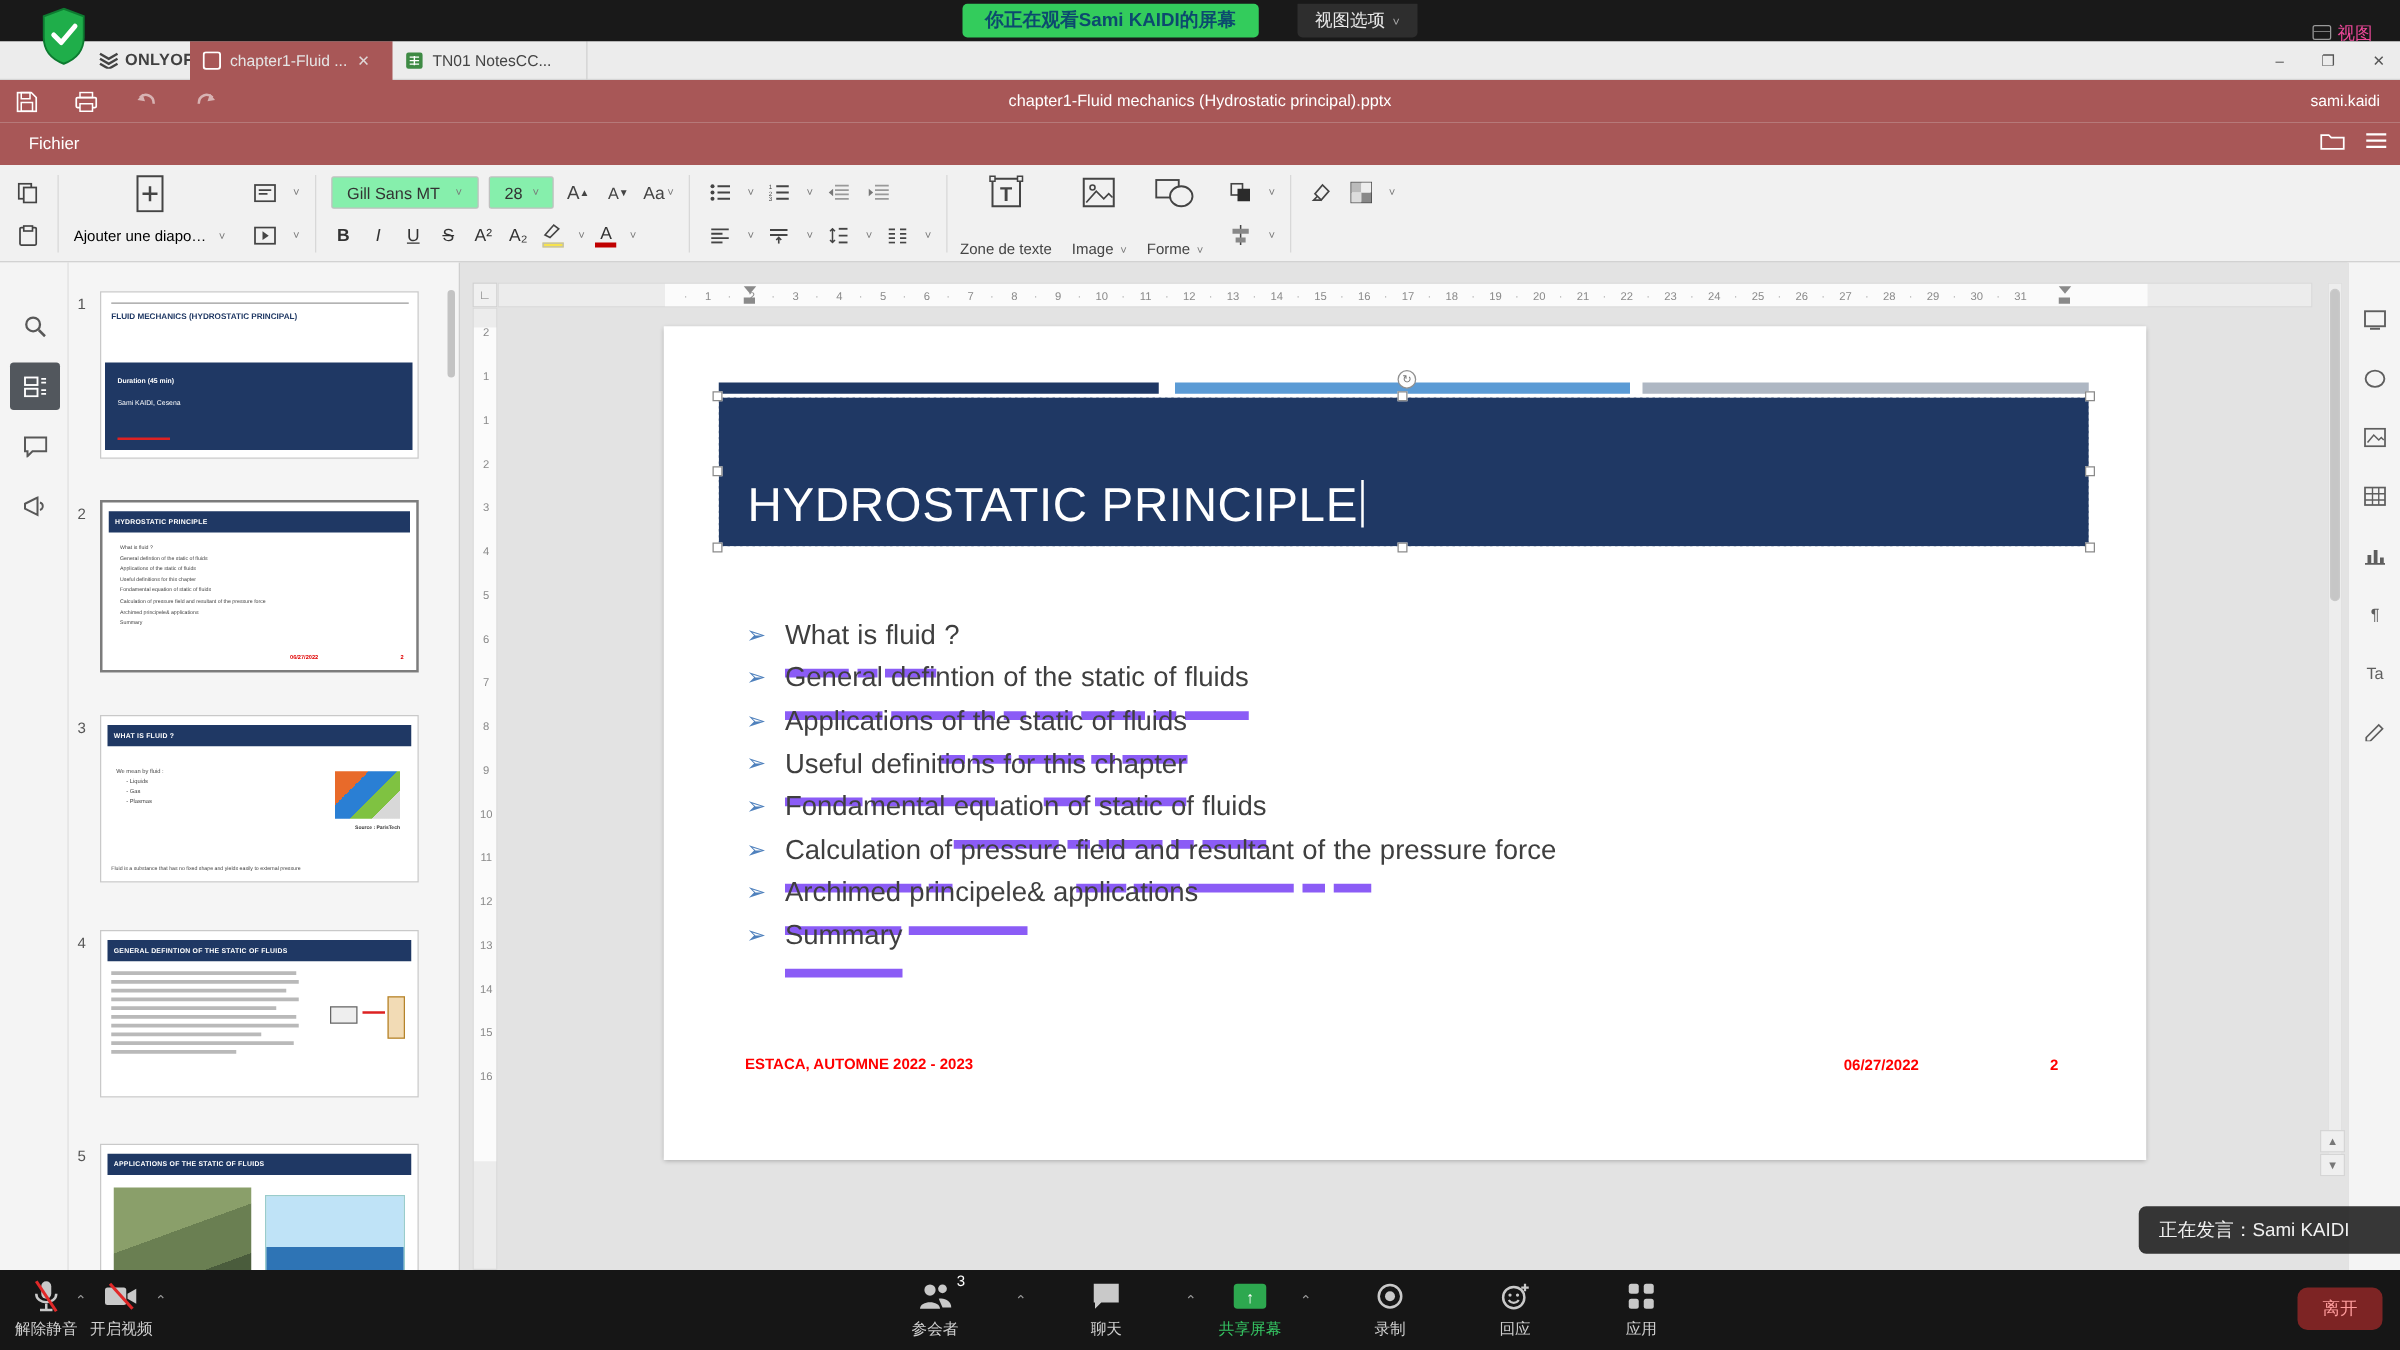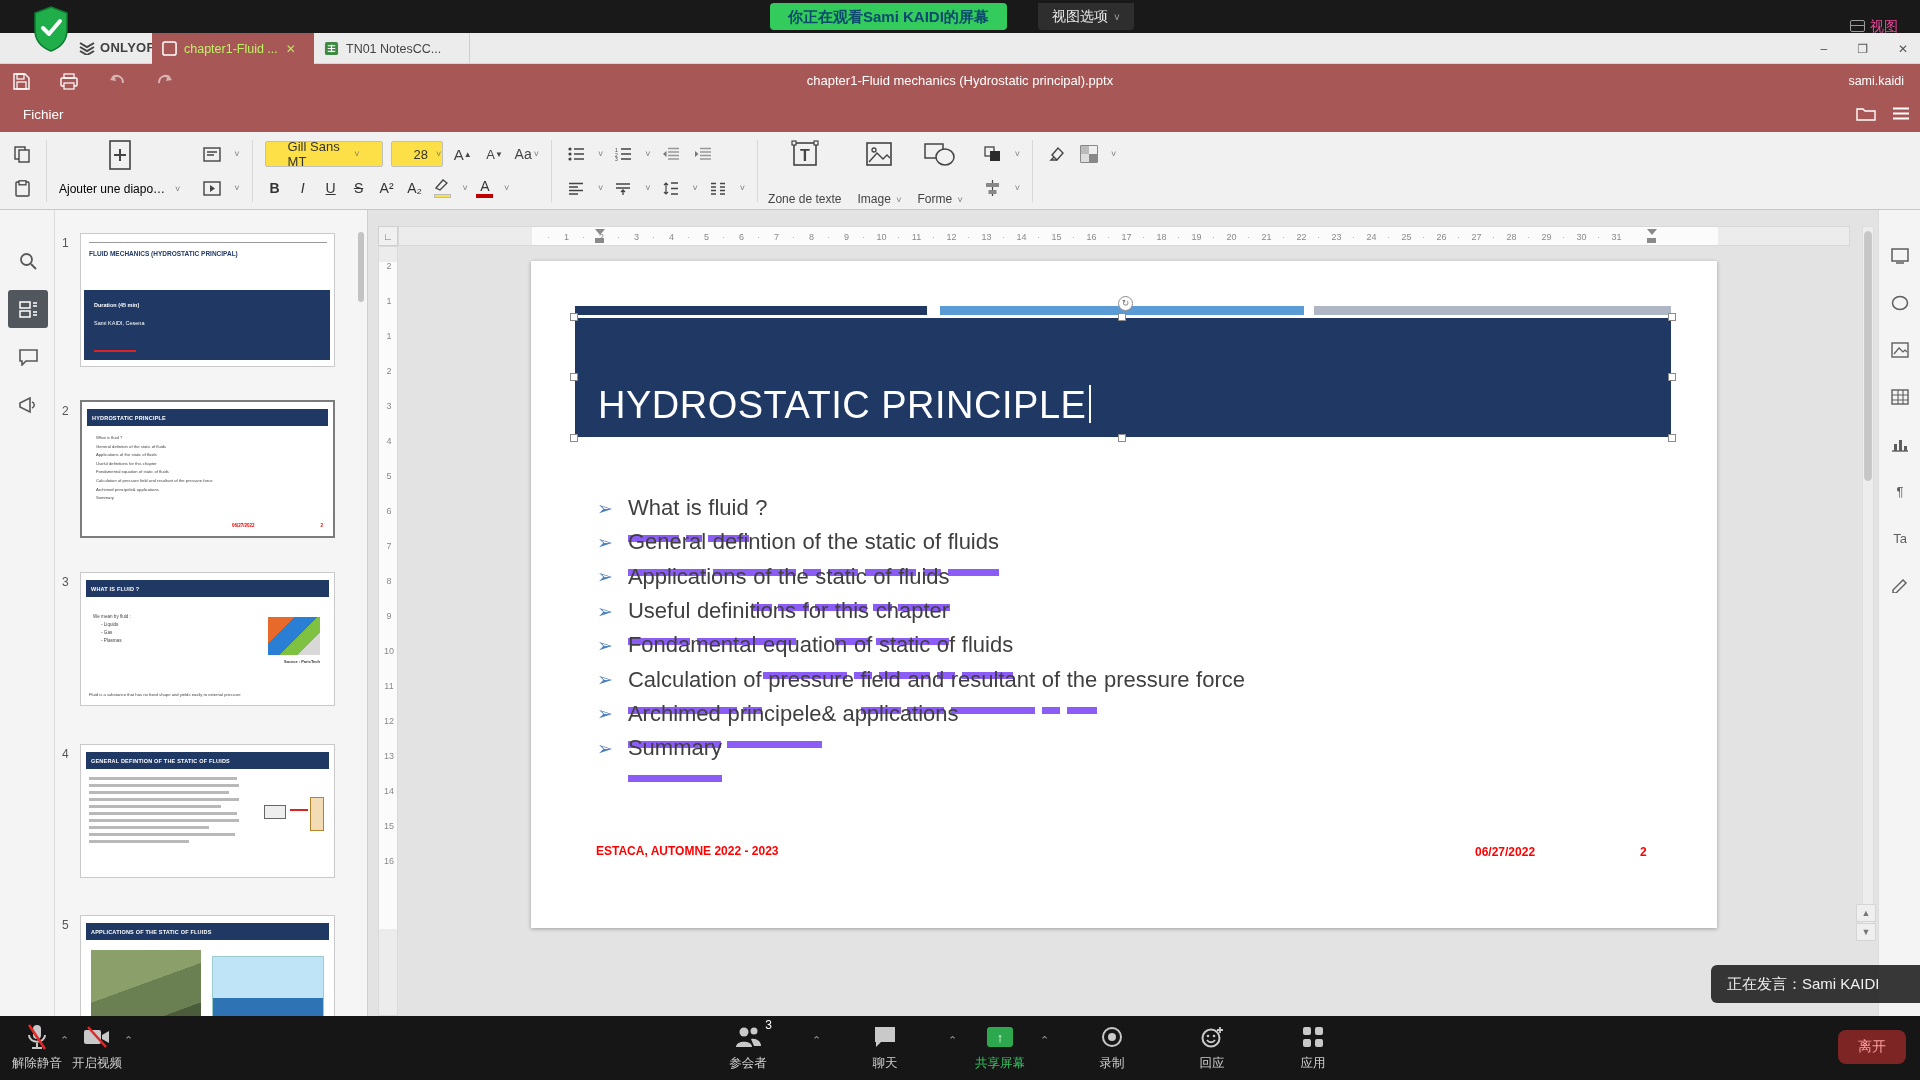--- a/index.html
+++ b/index.html
@@ -20,21 +20,21 @@
 
   
   .shield { position:absolute; left:33px; top:6px; width:36px; height:46px; z-index:60; }
 
   
   #app-tab-bar { position:absolute; left:0; top:33px; width:1920px; height:31px; background:#ececec;
      border-bottom:1px solid #d6d6d6; z-index:30; }
   .brand { position:absolute; left:78px; top:7px; color:#404040; font-size:13px; font-weight:bold; letter-spacing:.3px; }
   .brand svg { vertical-align:-3px; margin-right:4px; }
   .doc-tab { position:absolute; top:0; height:31px; display:flex; align-items:center; padding:0 10px; font-size:12.5px; }
-  #doc-tab-1 { left:152px; width:162px; background:#a85757; color:#bef264; }
+  #doc-tab-1 { left:152px; width:162px; background:#a85757; color:#e5e5e5; }
   #doc-tab-2 { left:314px; width:156px; color:#444; border-right:1px solid #cfcfcf; }
   .doc-tab .tab-ico { width:15px; height:15px; margin-right:7px; flex:0 0 auto; }
   .doc-tab .close-x { margin-left:8px; font-size:12px; opacity:.9; }
   .win-controls { position:absolute; right:12px; top:0; height:31px; display:flex; align-items:center; gap:30px;
      color:#555; font-size:12px; }
 
   
   #title-bar { position:absolute; left:0; top:64px; width:1920px; height:34px; background:#a85757; }
   .qa-icons { position:absolute; left:8px; top:4px; display:flex; gap:22px; align-items:center; height:26px; }
   .qa-btn { width:26px; height:26px; display:flex; align-items:center; justify-content:center; color:#fff; }
@@ -51,22 +51,22 @@
 
   
   #toolbar { position:absolute; left:0; top:132px; width:1920px; height:78px; background:#f1f1f1;
      border-bottom:1px solid #c8c8c8; }
   .tb-inner { position:absolute; left:0; top:0; height:78px; display:flex; align-items:stretch; }
   .tb-group { display:flex; flex-direction:column; justify-content:space-around; padding:6px 10px; gap:2px; }
   .tb-row { display:flex; align-items:center; gap:8px; height:28px; }
   .tb-divider { width:1px; background:#d8d8d8; margin:8px 2px; }
   .tb-ico { min-width:24px; height:24px; display:flex; align-items:center; justify-content:center; color:#444; font-size:13px; }
   .tb-chev { font-size:9px; color:#777; margin-left:2px; }
-  .combo { background:#fde047; border:1px solid #c0c0c0; border-radius:2px; height:26px; display:flex;
-     align-items:center; padding:0 22px; font-size:13px; color:#333; gap:8px; }
+  .combo { background:#86efac; border:1px solid #c0c0c0; border-radius:2px; height:26px; display:flex;
+     align-items:center; padding:0 12px; font-size:13px; color:#333; gap:8px; }
   .combo .tb-chev { margin-left:auto; }
   .big-btn { display:flex; flex-direction:column; align-items:center; justify-content:space-between; padding:6px 8px 4px; color:#444; }
   .big-btn .lbl { font-size:12px; color:#444; white-space:nowrap; }
   .addslide-label { font-size:12px; color:#000000; white-space:nowrap; }
   .txtbtn { font-size:14px; color:#333; min-width:20px; text-align:center; }
   .hl-pen { position:relative; width:20px; height:20px; }
   .hl-pen .bar { position:absolute; left:1px; bottom:0; width:17px; height:4px; background:#f7e34c; border:1px solid #bbb; }
   .fc-a { position:relative; width:18px; height:20px; font-size:14px; color:#333; text-align:center; }
   .fc-a .bar { position:absolute; left:0; bottom:0; width:17px; height:4px; background:#c00000; }
 

